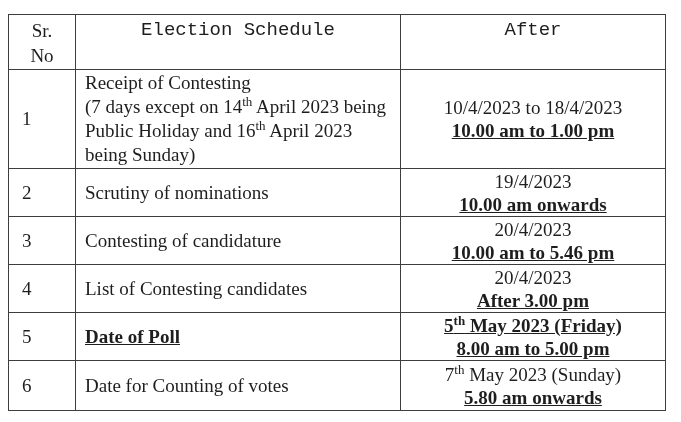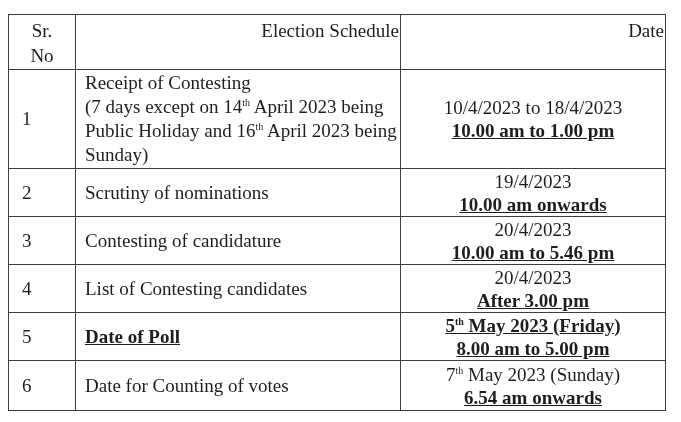--- a/index.html
+++ b/index.html
@@ -27,21 +27,21 @@
     font-weight: normal;
     overflow: hidden;
   }
   thead th {
     vertical-align: top;
     padding-top: 3px;
     line-height: 25px;
     height: 48px;
   }
   th.col-sr { text-align: center; }
-  .th-center { text-align: right; }
+  .th-center { text-align: center; font-family: Liberation Mono, monospace; }
   tbody tr { height: 48px; }
   tbody tr:first-child { height: 99px; }
   tbody tr:last-child { height: 50px; }
   td.col-sr {
     text-align: left;
     padding-left: 13px;
     vertical-align: middle;
   }
   td.col-schedule {
     padding-left: 9px;
@@ -50,42 +50,42 @@
     line-height: 24px;
   }
   td.col-date {
     text-align: center;
     vertical-align: middle;
     line-height: 23px;
     padding: 0 12px;
   }
   .bold { font-weight: bold; text-decoration: underline; }
   sup {
-    font-size: 10px;
+    font-size: 13px;
     line-height: 0;
     vertical-align: super;
   }
 </style>
 </head>
 <body>
 
 <table class="schedule-table">
   <colgroup>
     <col class="c-sr">
     <col class="c-schedule">
     <col class="c-date">
   </colgroup>
   <thead>
     <tr>
       <th class="col-sr">
         <div>Sr.</div>
         <div>No</div>
       </th>
       <th class="th-center">Election Schedule</th>
-      <th class="th-center">Date</th>
+      <th class="th-center">After</th>
     </tr>
   </thead>
   <tbody>
       <tr>
         <td class="col-sr">1</td>
         <td class="col-schedule">
           <div class="line">Receipt of Contesting</div>
           <div class="line">(7 days except on 14<sup>th</sup> April 2023 being Public Holiday and 16<sup>th</sup> April 2023 being Sunday)</div>
         </td>
         <td class="col-date">
@@ -133,17 +133,17 @@
           <div class="line bold">8.00 am to 5.00 pm</div>
         </td>
       </tr>
       <tr>
         <td class="col-sr">6</td>
         <td class="col-schedule">
           <div class="line">Date for Counting of votes</div>
         </td>
         <td class="col-date">
           <div class="line">7<sup>th</sup> May 2023 (Sunday)</div>
-          <div class="line bold">6.54 am onwards</div>
+          <div class="line bold">5.80 am onwards</div>
         </td>
       </tr>
     </tbody>
 </table>
 
 </body></html>

